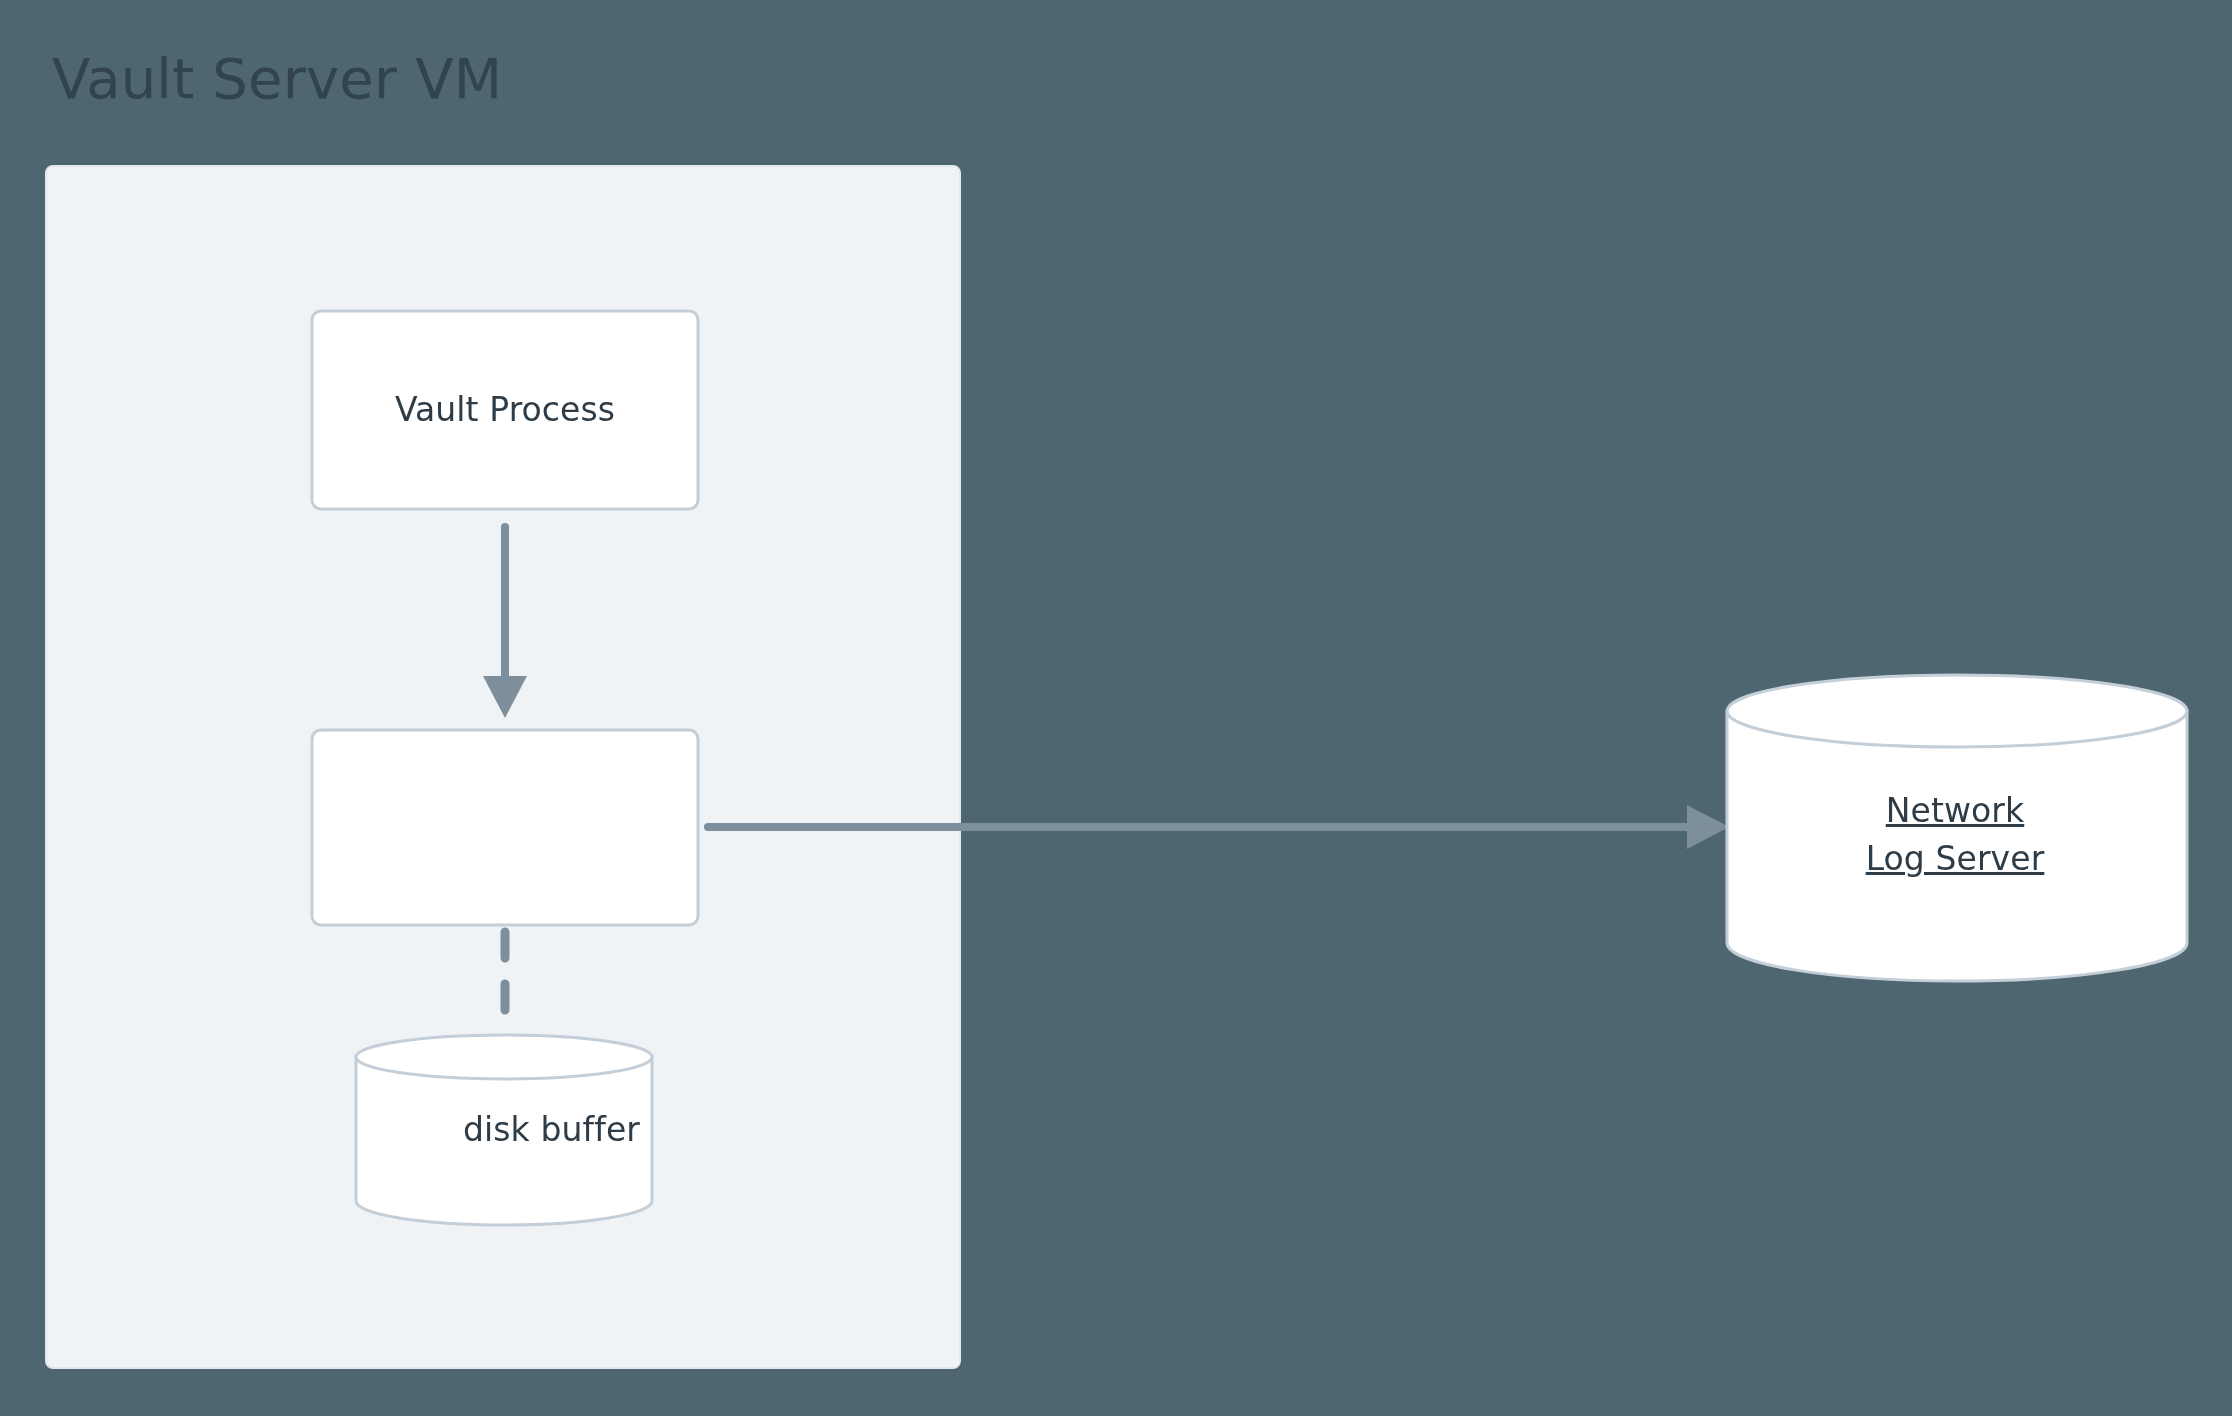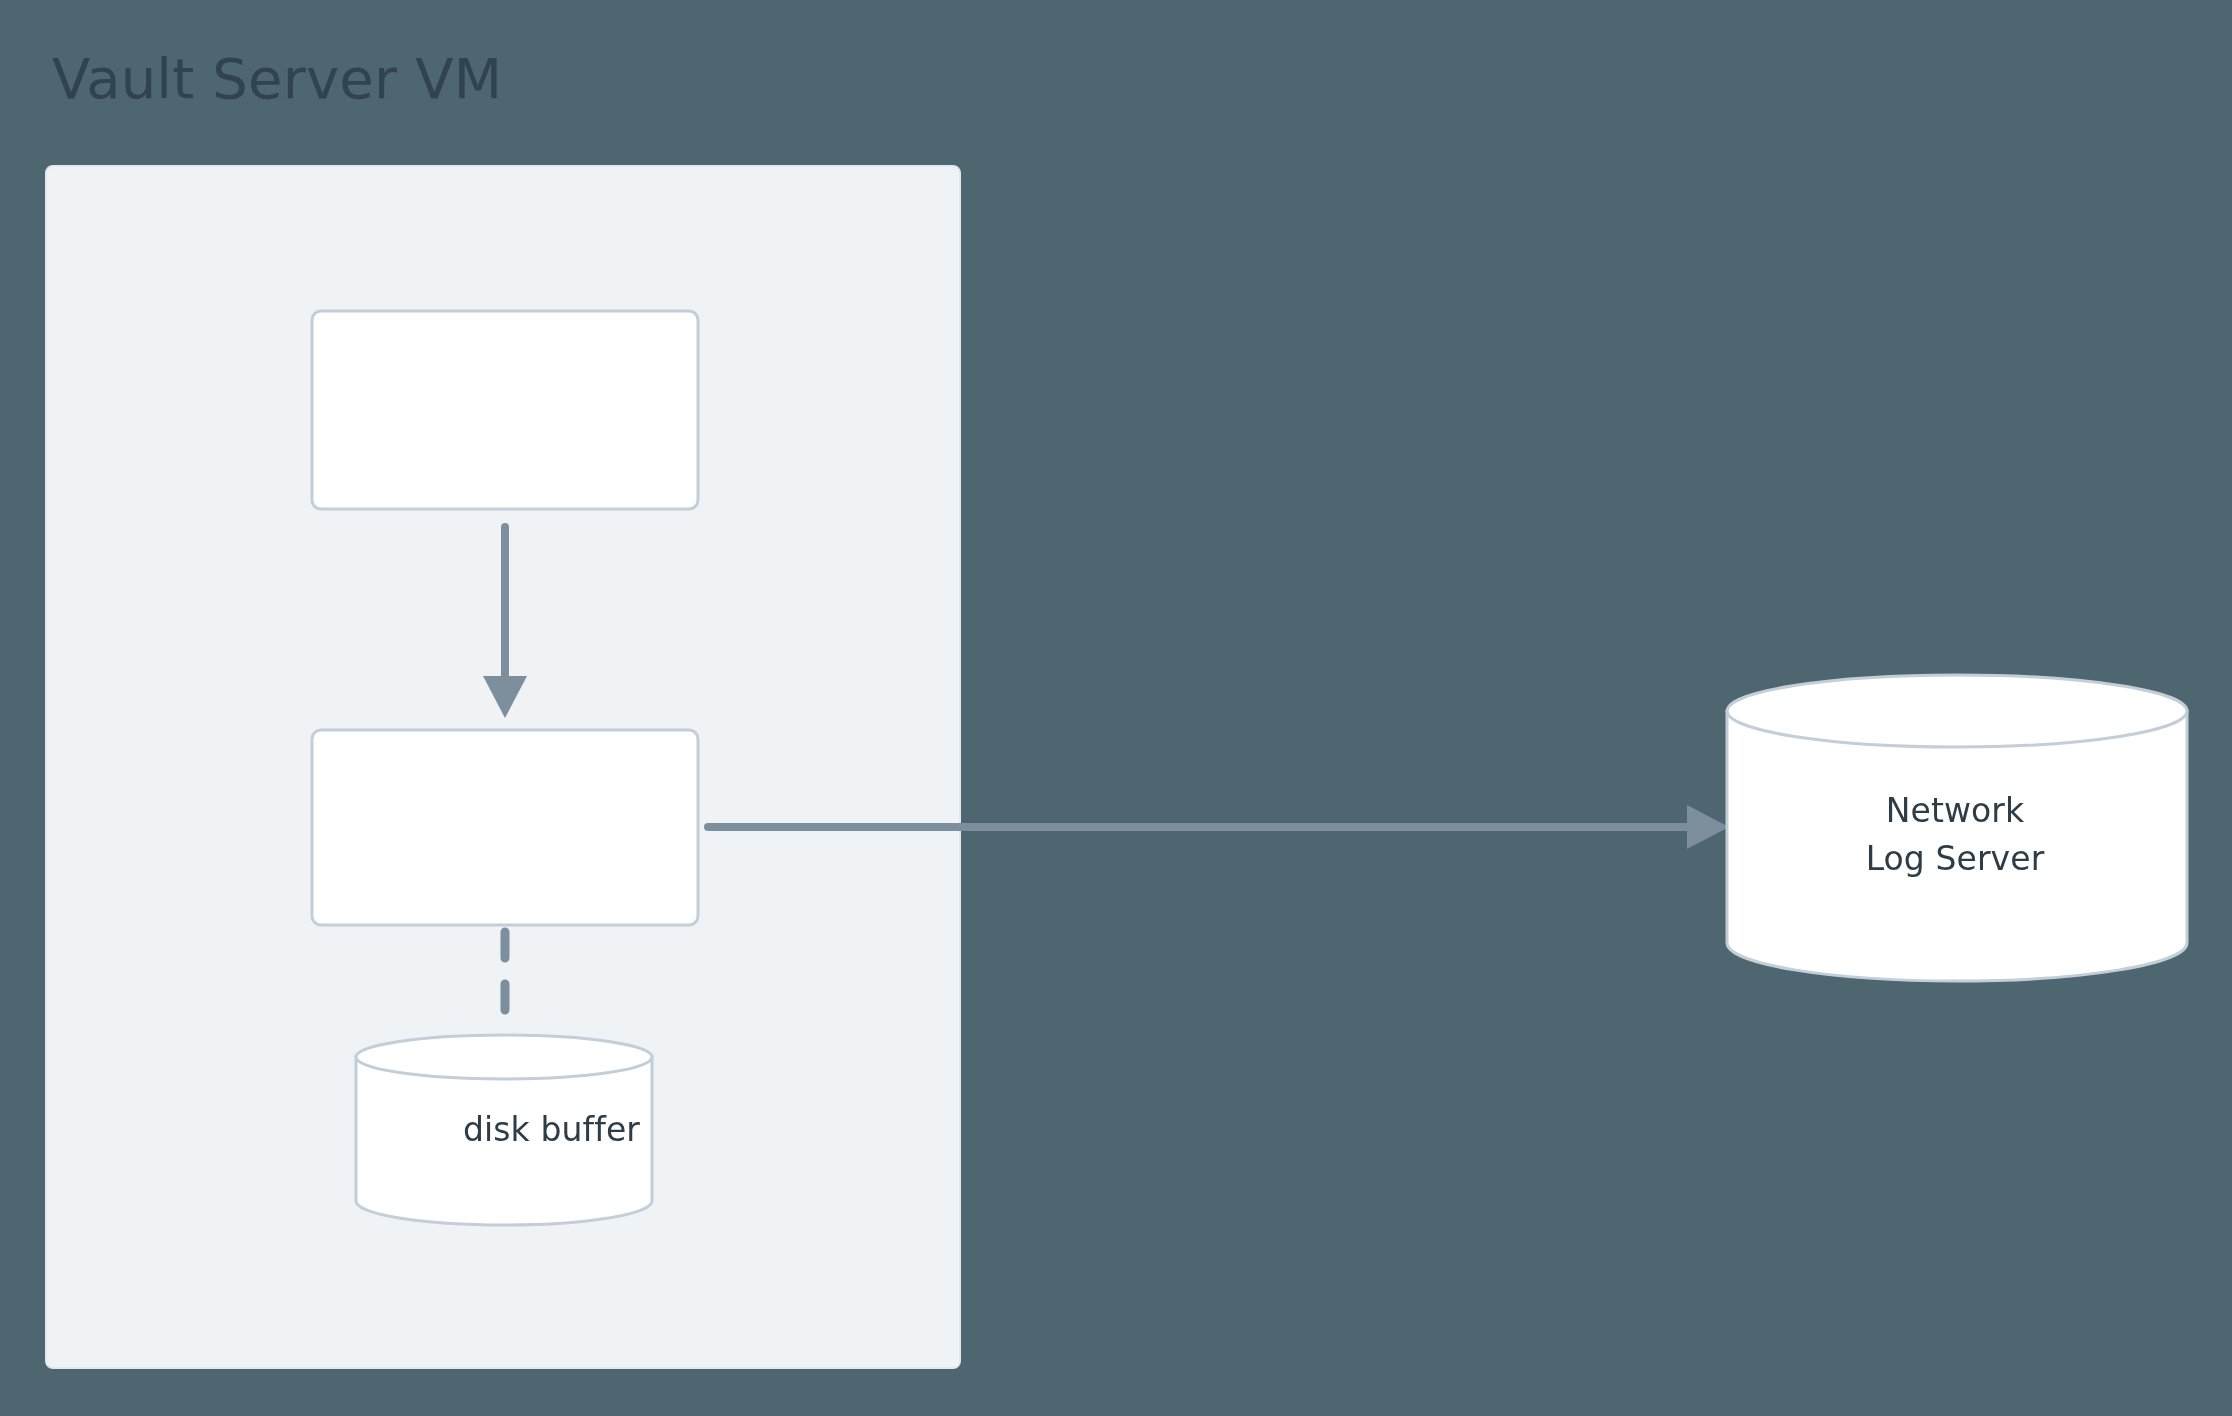--- a/index.html
+++ b/index.html
@@ -71,20 +71,21 @@
   }
   .label-network-log-server {
     left: 1725px;
     top: 720px;
     width: 460px;
     height: 230px;
     flex-direction: column;
   }
   .label-network-log-server span {
     display: block;
+    text-decoration: underline;
   }
 </style>
 </head>
 <body>
 
 <div id="stage">
 
   <div class="diagram-title">Vault Server VM</div>
 
   <svg class="svg-layer" viewBox="0 0 2232 1416" xmlns="http://www.w3.org/2000/svg">
@@ -112,20 +113,21 @@
       <polygon points="1729,827 1687,805 1687,849" fill="#7d8f9c"></polygon>
     </g>
 
     <g>
       <path d="M 1727,711 L 1727,943 A 230,38 0 0 0 2187,943 L 2187,711 Z" fill="#ffffff" stroke="#c3ced8" stroke-width="3"></path>
       <ellipse cx="1957" cy="711" rx="230" ry="36" fill="#ffffff" stroke="#c3ced8" stroke-width="3"></ellipse>
     </g>
 
   </svg>
 
+  <div class="node-label label-vault-process">Vault Process</div>
 
 
   <div class="node-label label-disk-buffer">disk buffer</div>
 
   <div class="node-label label-network-log-server">
     <span>Network</span>
     <span>Log Server</span>
   </div>
 
 </div>

